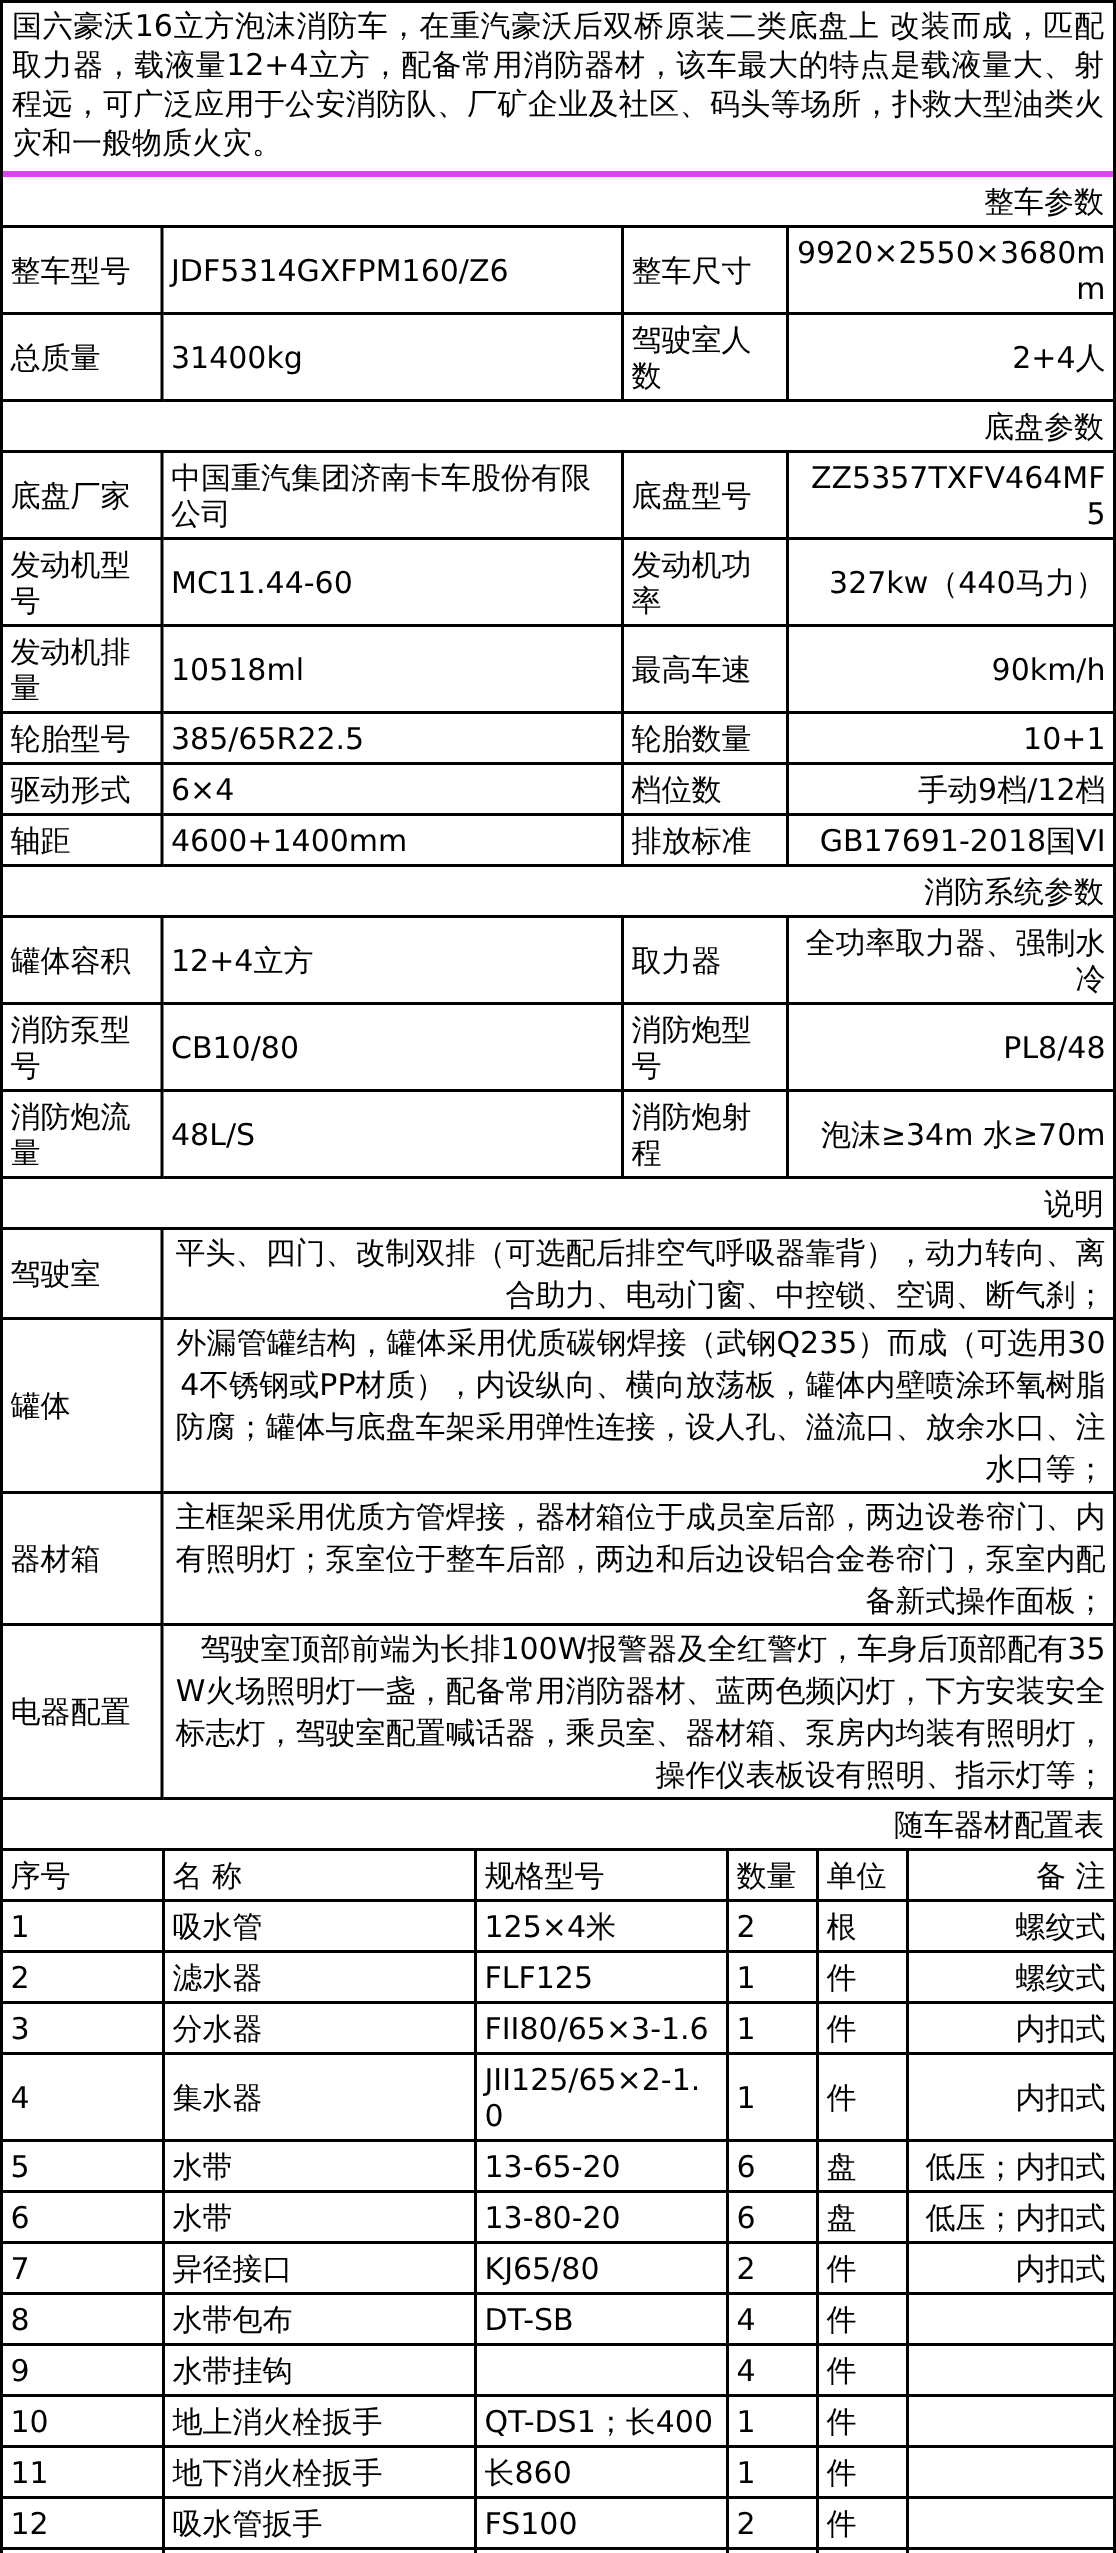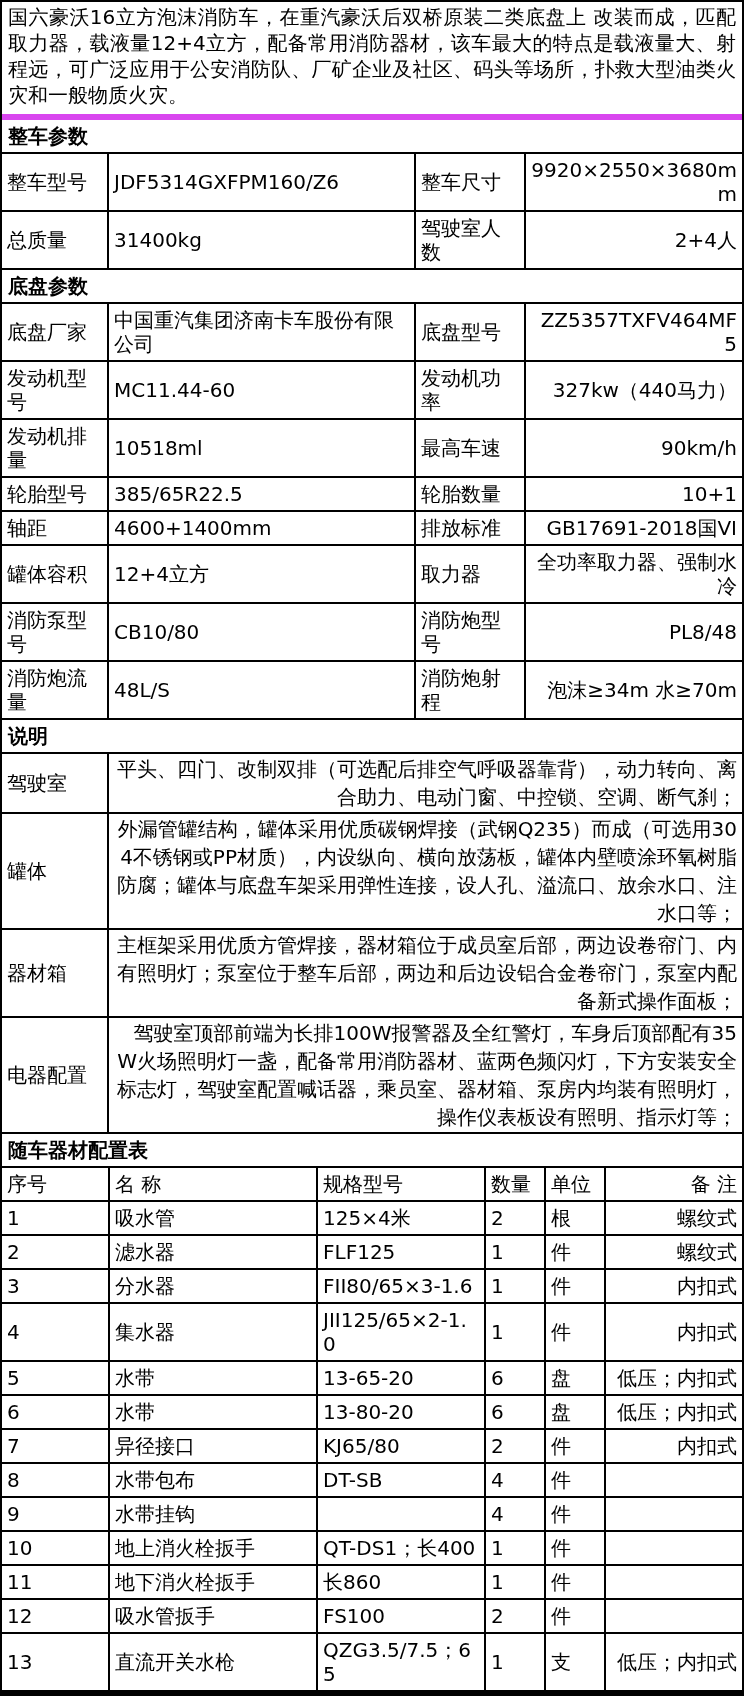--- a/index.html
+++ b/index.html
@@ -13,29 +13,30 @@
     width:744px;
     box-sizing:border-box;
     border:2px solid #000;
     border-bottom:4px solid #000;
     background:#fff;
   }
   .intro {
     font-size:20px;
     line-height:26px;
     padding:2px 6px 6px 6px;
-    border-bottom:6px solid #d946ef;
+    border-bottom:4px solid #d946ef;
     text-align:justify;
   }
   .sec-title {
     font-size:20px;
-    font-weight:bold;
+    font-weight:normal;
     line-height:24px;
     padding:4px 6px;
     border-bottom:2px solid #000;
+    text-align:right;
   }
   table {
     width:100%;
     border-collapse:collapse;
     table-layout:fixed;
   }
   td, th {
     border-right:2px solid #000;
     border-bottom:2px solid #000;
     font-size:20px;
@@ -114,30 +115,37 @@
           <td>90km/h</td>
         </tr>
 
         <tr>
           <td>轮胎型号</td>
           <td>385/65R22.5</td>
           <td>轮胎数量</td>
           <td>10+1</td>
         </tr>
 
+        <tr>
+          <td>驱动形式</td>
+          <td>6×4</td>
+          <td>档位数</td>
+          <td>手动9档/12档</td>
+        </tr>
 
         <tr>
           <td>轴距</td>
           <td>4600+1400mm</td>
           <td>排放标准</td>
           <td>GB17691-2018国VI</td>
         </tr>
       </tbody>
   </table>
 
+  <div class="sec-title">消防系统参数</div>
   <table class="spec">
     <colgroup>
         <col style="width:106px">
         <col style="width:307px">
         <col style="width:110px">
         <col>
       </colgroup>
     <tbody>
 
         <tr>

